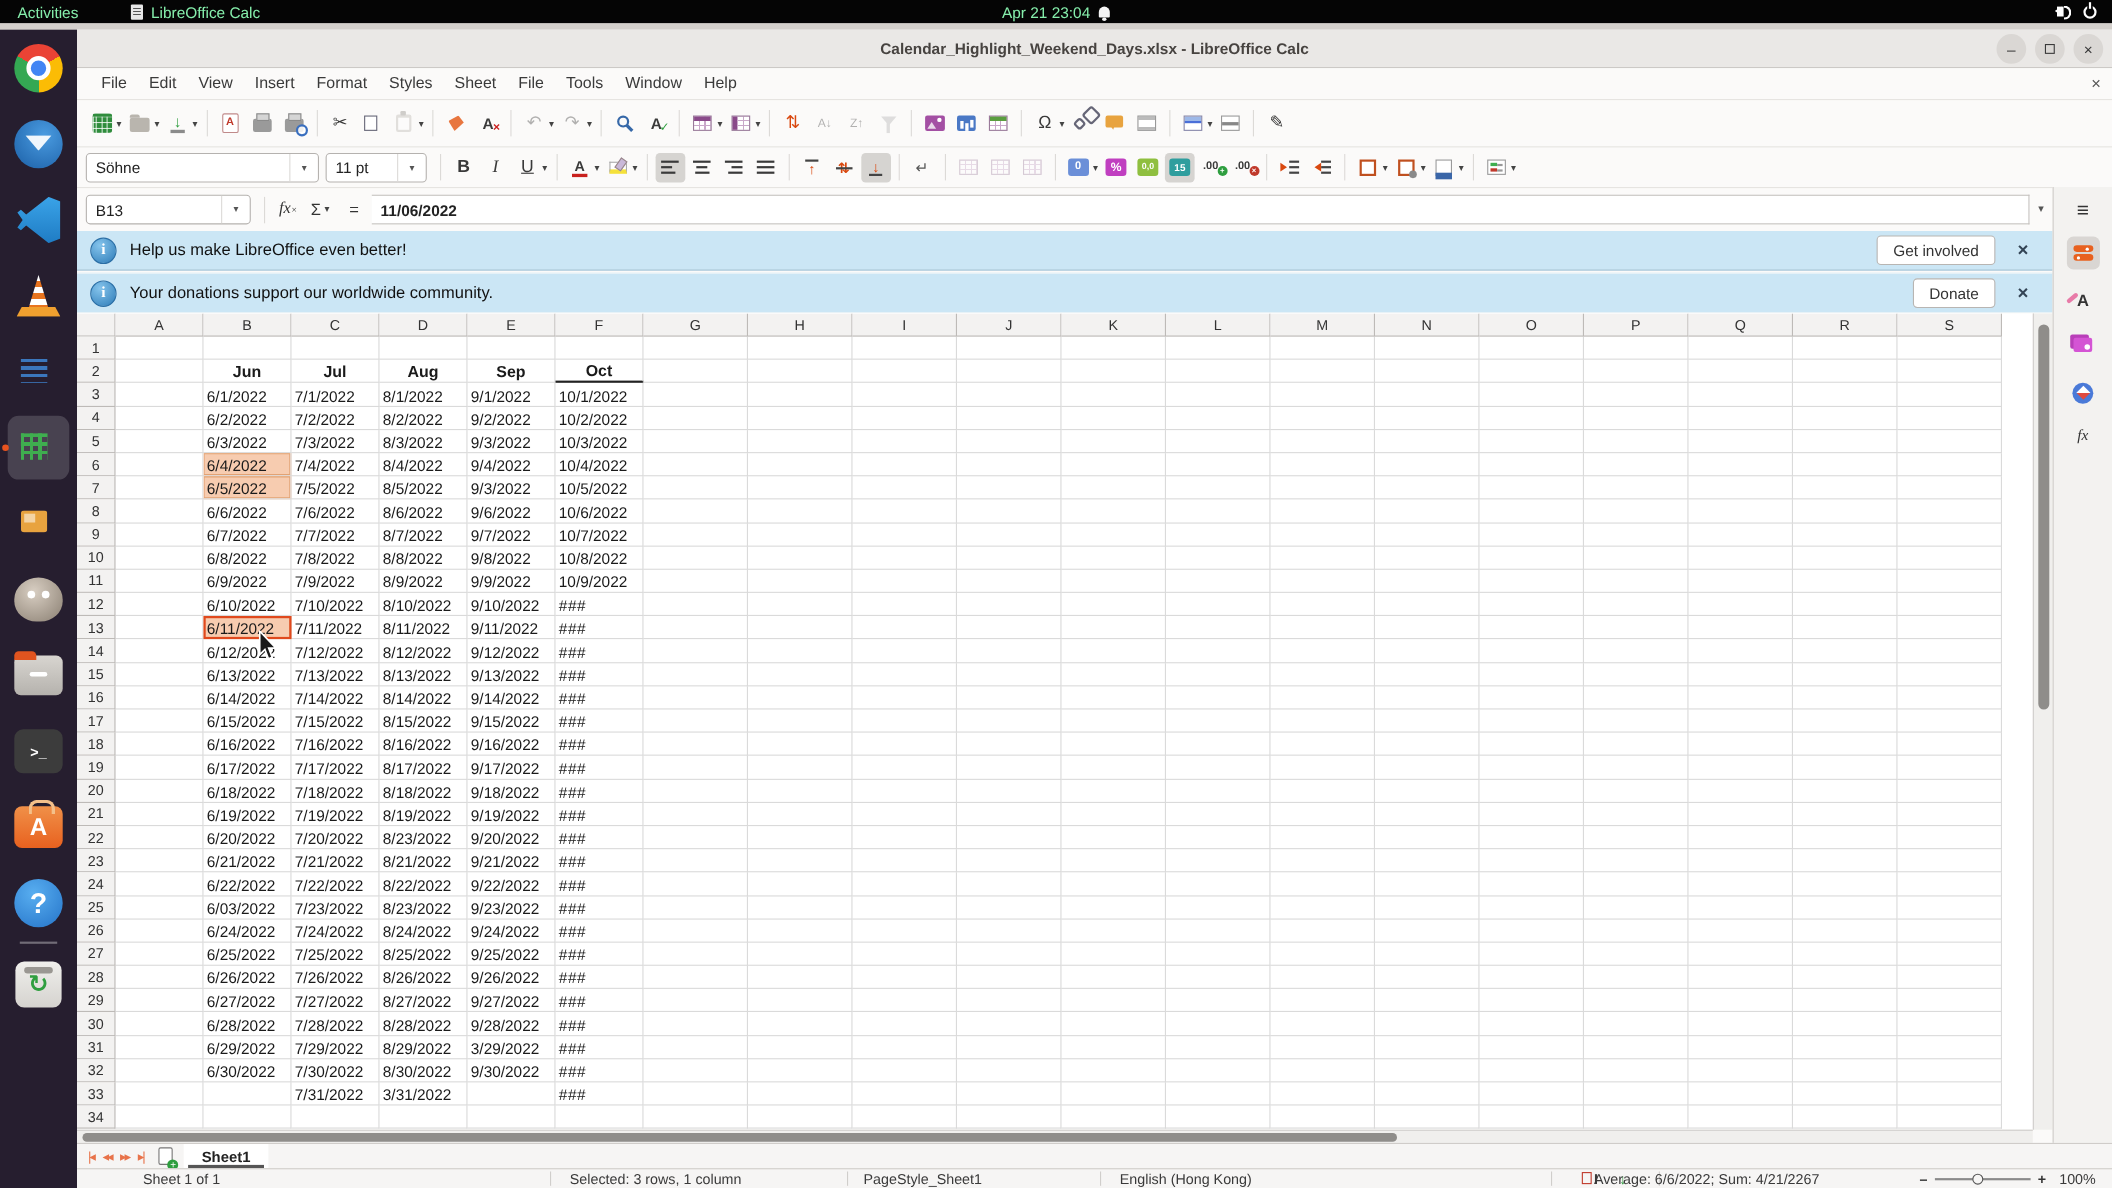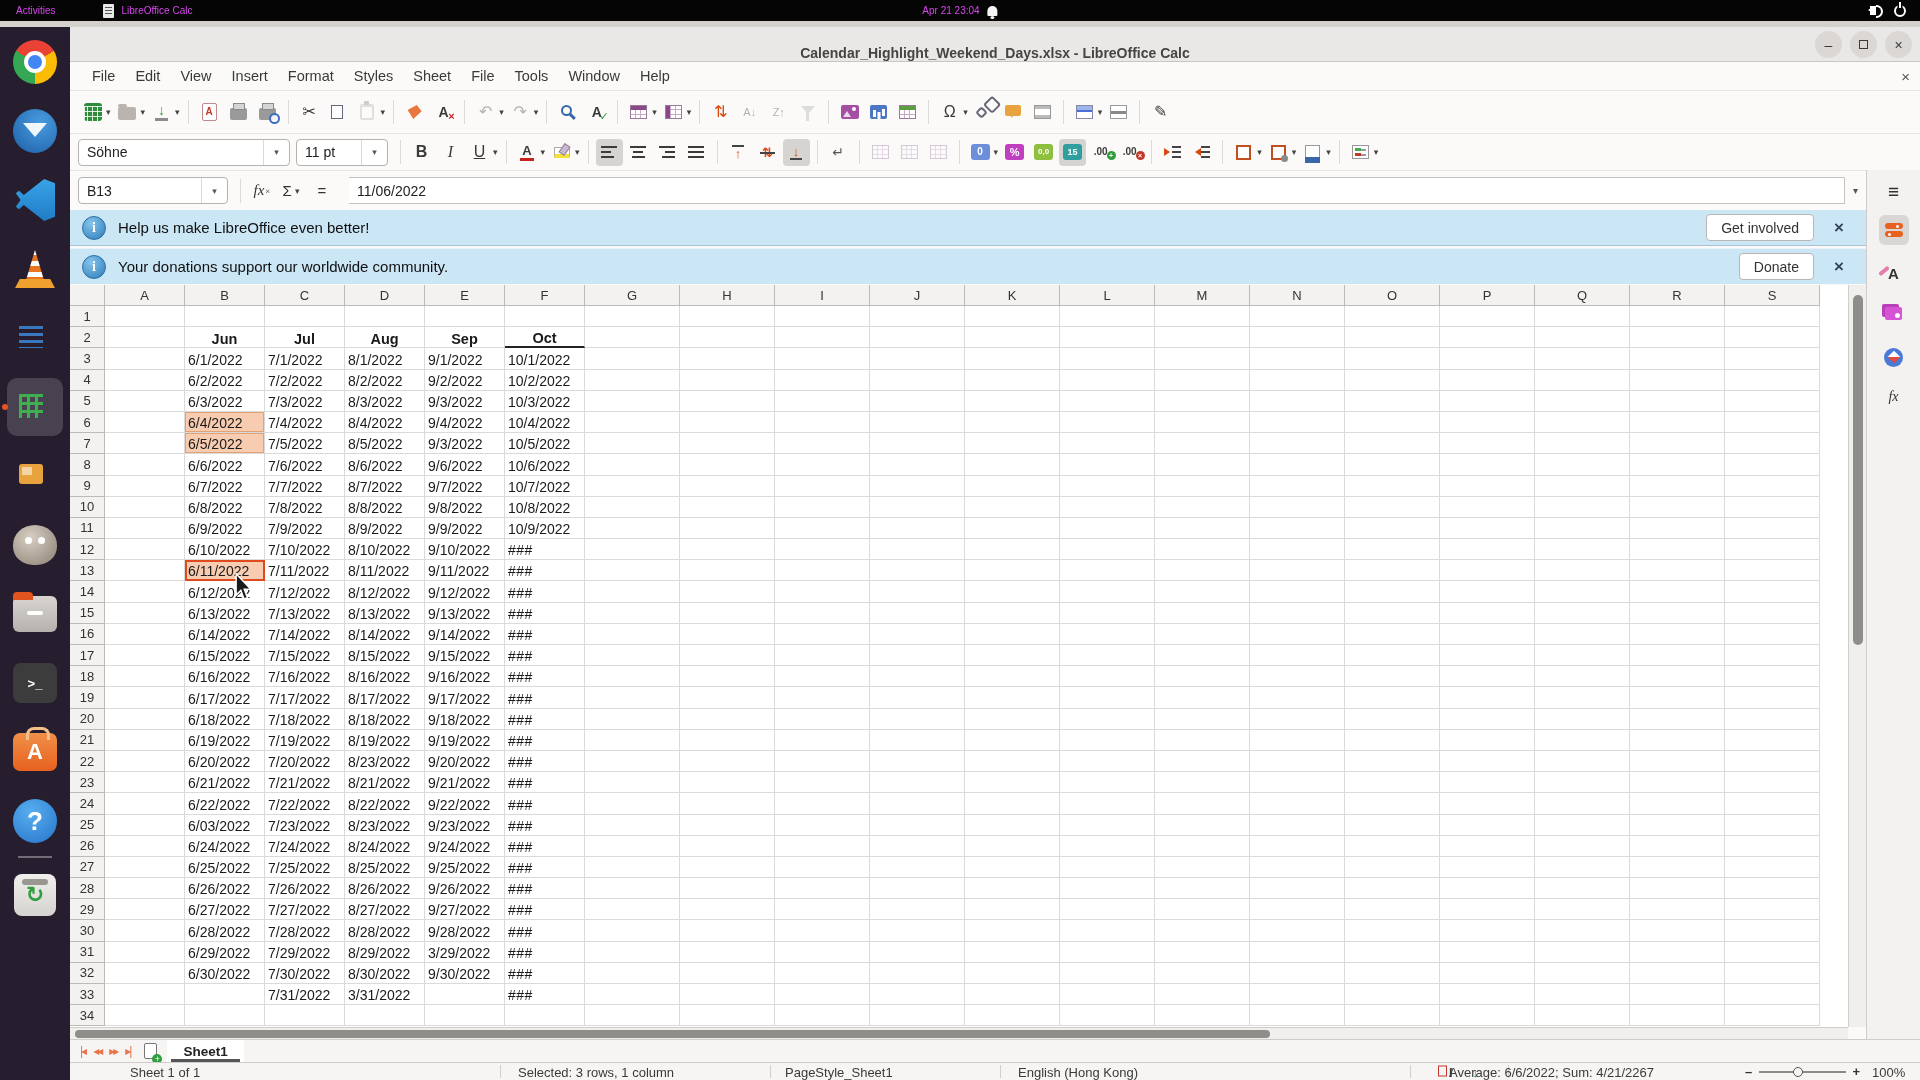--- a/index.html
+++ b/index.html
@@ -1,18 +1,18 @@
 <!DOCTYPE html>
 <html><head>
 <meta charset="utf-8">
 <style>
   *{margin:0;padding:0;box-sizing:border-box;font-family:"Liberation Sans","DejaVu Sans",sans-serif;}
   html,body{width:1920px;height:1080px;overflow:hidden;background:#d4d0cc;}
   
-  #topbar{position:absolute;left:0;top:0;width:1920px;height:21px;background:#050505;color:#d946ef;display:flex;align-items:center;font-size:10px;}
+  #topbar{position:absolute;left:0;top:0;width:1920px;height:21px;background:#050505;color:#86efac;display:flex;align-items:center;font-size:14px;}
   #tb-activities{padding:0 16px;height:100%;display:flex;align-items:center;}
   #tb-app{display:flex;align-items:center;gap:7px;margin-left:32px;}
   .minidoc{width:11px;height:14px;background:#e8e8e8;border-radius:1px;position:relative;}
   .minidoc::after{content:"";position:absolute;left:2px;top:3px;right:2px;height:7px;background:repeating-linear-gradient(#555 0 1px,transparent 1px 3px);}
   #tb-clock{position:absolute;left:50%;transform:translateX(-50%);display:flex;align-items:center;gap:8px;}
   .bell{width:10px;height:10px;background:#f4f4f4;border-radius:50% 50% 10% 10%;position:relative;display:inline-block;}
   .bell::after{content:"";position:absolute;left:3px;bottom:-3px;width:4px;height:3px;background:#f4f4f4;border-radius:50%;}
   #tb-right{position:absolute;right:14px;display:flex;align-items:center;gap:18px;}
   .spk{width:6px;height:9px;background:#fff;position:relative;display:inline-block;}
   .spk::before{content:"";position:absolute;left:-6px;top:0px;border:4.5px solid transparent;border-right:6px solid #fff;}
@@ -45,21 +45,21 @@
   .dk-files::before{content:"";position:absolute;left:0;top:-4px;width:20px;height:8px;background:#e0541f;border-radius:4px 4px 0 0;}
   .dk-files::after{content:"";position:absolute;left:14px;top:15px;width:16px;height:4px;background:#fff;border-radius:2px;}
   .dk-terminal{width:44px;height:40px;background:#3c3c3c;border-radius:8px;color:#fff;font-weight:700;font-size:13px;display:flex;align-items:center;justify-content:center;}
   .dk-software{width:44px;height:38px;background:linear-gradient(#f09048,#e8611f);border-radius:7px;color:#fff;font-weight:700;font-size:22px;display:flex;align-items:center;justify-content:center;position:relative;}
   .dk-software::before{content:"";position:absolute;top:-6px;left:13px;width:18px;height:10px;border:3px solid #f3c08a;border-bottom:none;border-radius:8px 8px 0 0;}
   .dk-help{width:44px;height:44px;border-radius:50%;background:radial-gradient(circle at 40% 30%,#58aef0,#2574c9);color:#fff;font-weight:700;font-size:26px;display:flex;align-items:center;justify-content:center;}
   .dk-trash{width:42px;height:42px;background:linear-gradient(#f0efec,#d5d3cf);border-radius:8px;display:flex;align-items:center;justify-content:center;color:#2f9e3f;font-size:22px;font-weight:700;position:relative;}
   .dk-trash::before{content:"";position:absolute;top:5px;left:8px;width:26px;height:6px;background:#9a9792;border-radius:3px;}
   
   #win{position:absolute;left:70px;top:27px;width:1850px;height:1053px;background:#fbfaf9;}
-  #titlebar{position:absolute;left:0;top:0;width:100%;height:35px;background:#eae8e6;border-bottom:1px solid #c9c6c3;display:flex;align-items:flex-end;justify-content:center;}
+  #titlebar{position:absolute;left:0;top:0;width:100%;height:35px;background:#eae8e6;border-bottom:1px solid #c9c6c3;display:flex;align-items:center;justify-content:center;}
   #title-text{font-size:14px;font-weight:700;color:#474340;}
   #win-controls{position:absolute;right:8px;top:4px;display:flex;gap:8px;}
   .wbtn{width:27px;height:27px;border-radius:50%;background:#dad7d4;display:flex;align-items:center;justify-content:center;font-size:14px;color:#3a3a3a;}
   .wrest{width:9px;height:9px;border:1.5px solid #3a3a3a;}
   
   #menubar{position:absolute;left:0;top:35px;width:100%;height:28px;background:#fbfaf9;display:flex;align-items:center;padding-left:12px;font-size:14.5px;color:#3a3a3a;}
   .menu-item{padding:2px 10px;border-radius:3px;}
   #menu-close{position:absolute;right:10px;font-size:15px;color:#555;}
   
   #toolbar1{position:absolute;left:0;top:63px;width:100%;height:43px;background:#fbfaf9;border-top:1px solid #e6e4e1;display:flex;align-items:center;padding-left:8px;}
@@ -144,21 +144,21 @@
   .ic-bgcolor{width:15px;height:15px;border:1px solid #999;background:#fff;position:relative;}
   .ic-bgcolor::after{content:"";position:absolute;left:-1px;right:-1px;bottom:-4px;height:6px;background:#3a66a8;}
   .ic-cond{width:17px;height:14px;border:1px solid #999;background:#fff;position:relative;}
   .ic-cond::before{content:"";position:absolute;left:2px;top:2px;width:6px;height:3px;background:#3fae4f;box-shadow:0 5px 0 #c0392b;}
   .ic-cond::after{content:"";position:absolute;right:2px;top:3px;width:5px;height:1.5px;background:#999;box-shadow:0 5px 0 #999;}
   
   #formulabar{position:absolute;left:0;top:143px;width:1796px;height:40px;background:#fbfaf9;border-top:1px solid #e6e4e1;display:flex;align-items:center;padding:0 8px;}
   #namebox{width:150px;}
   .fbtn{width:30px;height:26px;display:flex;align-items:center;justify-content:center;font-size:15px;color:#333;flex:none;}
   #fx-btn span{font-style:italic;font-family:"Liberation Serif",serif;}
-  #formula-input{flex:1;height:27px;background:#fff;border:1px solid #c5c2bf;border-left:none;display:flex;align-items:center;padding:0 8px;font-size:14px;color:#222;margin-left:12px;}
+  #formula-input{flex:1;height:27px;background:#fff;border:1px solid #c5c2bf;border-left:none;display:flex;align-items:center;padding:0 8px;font-size:14px;color:#222;margin-left:1px;font-weight:bold;}
   #fb-chev{margin-left:8px;font-size:10px;color:#555;}
   
   .notif{position:absolute;left:0;width:1796px;height:36px;background:#cbe6f5;display:flex;align-items:center;padding:0 12px;gap:12px;}
   #notif1{top:183px;border-bottom:1px solid #a8c4d4;}
   #notif2{top:221px;border-top:1px solid #e8f2f8;}
   .ninfo{width:24px;height:24px;border-radius:50%;background:radial-gradient(circle at 35% 28%,#85c4ec,#2e7cb8);border:1px solid #2a6ea5;color:#fff;font-weight:700;font-size:14px;display:flex;align-items:center;justify-content:center;font-family:"Liberation Serif",serif;flex:none;}
   .ntext{font-size:15px;color:#111;}
   .nbtn{position:absolute;height:27px;background:#fff;border:1px solid #b8b5b2;border-radius:4px;font-size:14px;color:#333;display:flex;align-items:center;padding:0 14px;right:52px;}
   .nclose{position:absolute;right:22px;font-size:17px;font-weight:700;color:#334455;}
   

